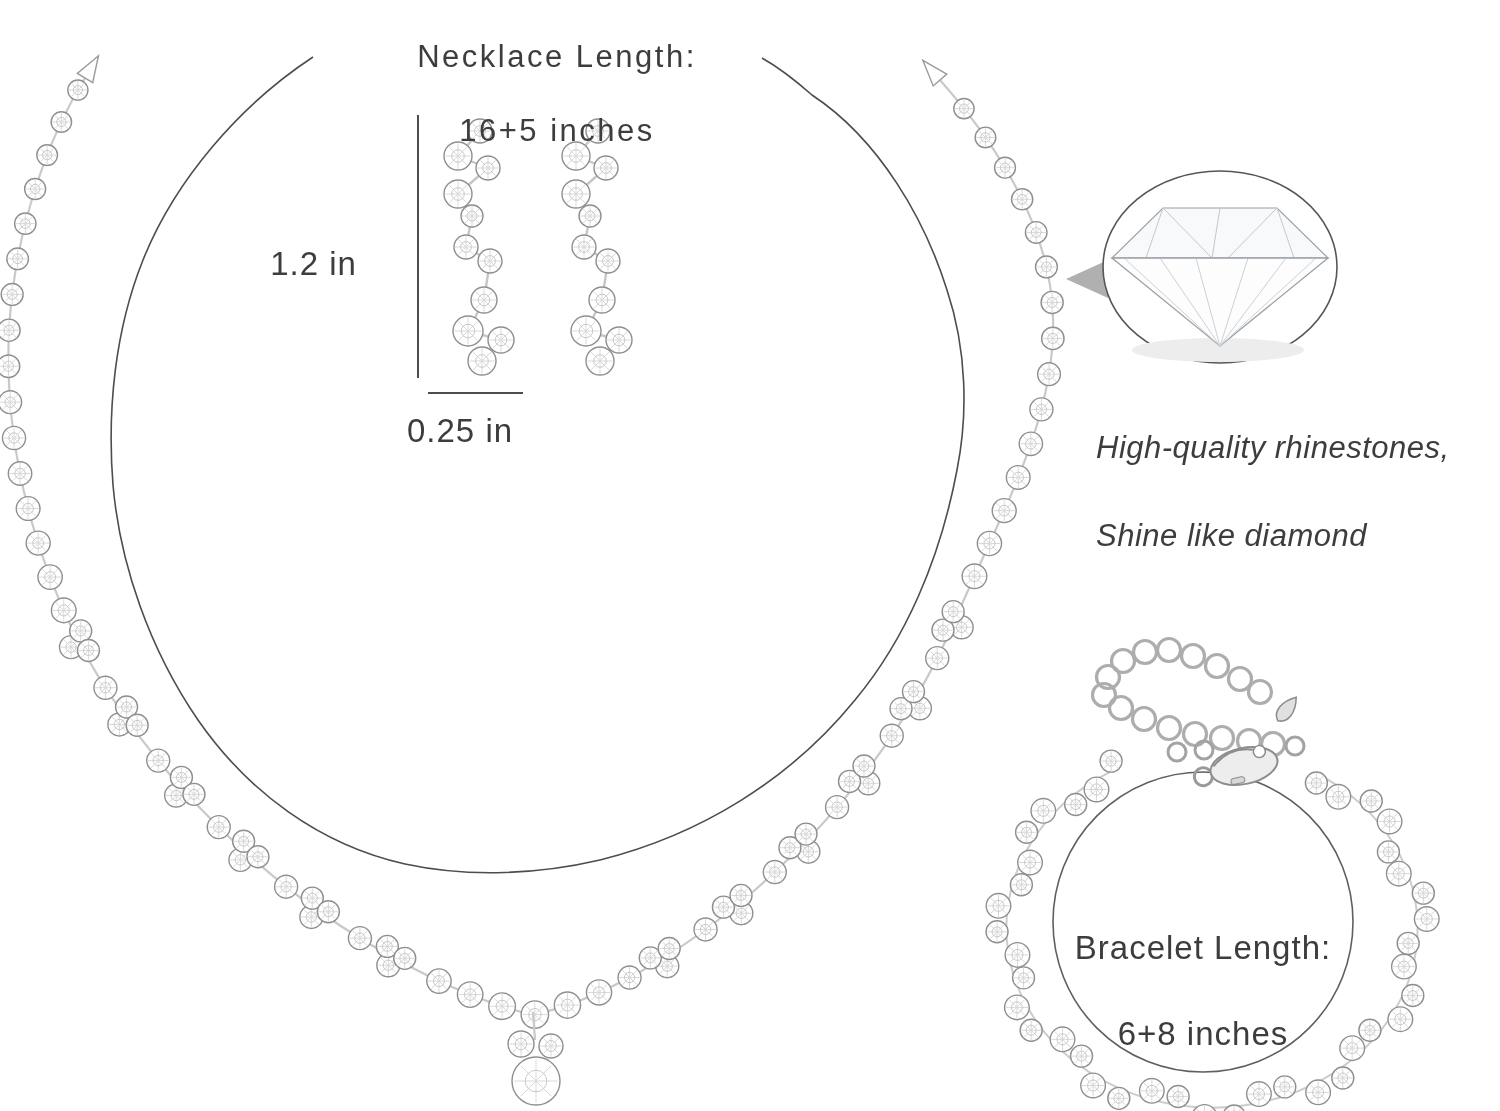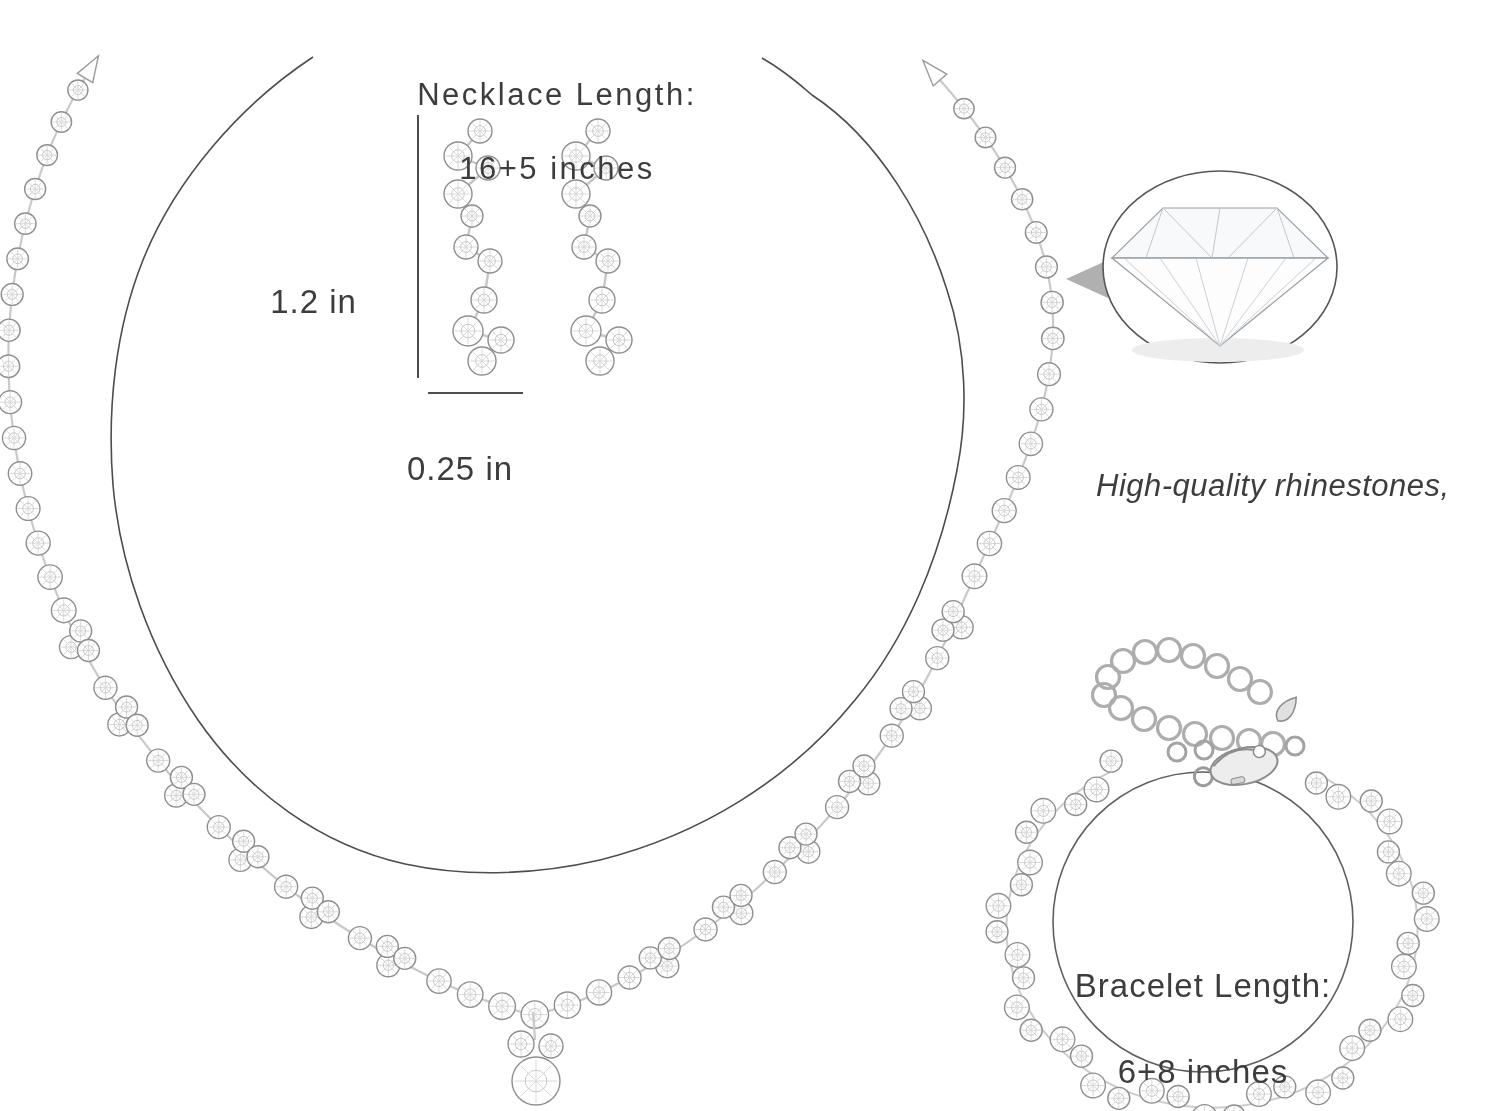--- a/index.html
+++ b/index.html
@@ -1,21 +1,21 @@
 <!DOCTYPE html>
 <html><head>
 <meta charset="utf-8">
 <style>
   html,body{margin:0;padding:0;background:#fff;}
   .canvas{
     position:relative;width:1500px;height:1111px;background:#ffffff;overflow:hidden;
     font-family:"Liberation Sans","DejaVu Sans",sans-serif;color:#3d3d3d;
   }
   #art{position:absolute;left:0;top:0;}
-  .lbl{position:absolute;white-space:pre-line;margin-top:38px;}
+  .lbl{position:absolute;white-space:pre-line;}
   #necklace-label{left:307px;top:1px;width:500px;text-align:center;font-size:31px;letter-spacing:2.5px;line-height:37px;}
   #earring-height{left:230px;top:245px;width:167px;text-align:center;font-size:33px;letter-spacing:1px;}
   #earring-width{left:407px;top:412px;width:145px;text-align:left;font-size:33px;letter-spacing:1px;}
   #quality-note{left:1096px;top:382px;width:412px;font-size:31px;font-style:italic;line-height:44px;letter-spacing:0.5px;}
   #bracelet-label{left:1023px;top:883px;width:360px;text-align:center;font-size:33px;line-height:43px;letter-spacing:1px;}
 </style>
 </head>
 <body>
 
 <div class="canvas">
@@ -1019,20 +1019,21 @@
     <span>Necklace Length:</span><br>
     <span>16+5 inches</span>
   </div>
 
   <div class="lbl" id="earring-height">1.2 in</div>
 
   <div class="lbl" id="earring-width">0.25 in</div>
 
   <div class="lbl" id="quality-note">
     <span>High-quality rhinestones,</span><br>
+    <span>Shine like diamond</span>
   </div>
 
   <div class="lbl" id="bracelet-label">
     <span>Bracelet Length:</span><br>
     <span>6+8 inches</span>
   </div>
 
 </div>
 
 </body></html>

